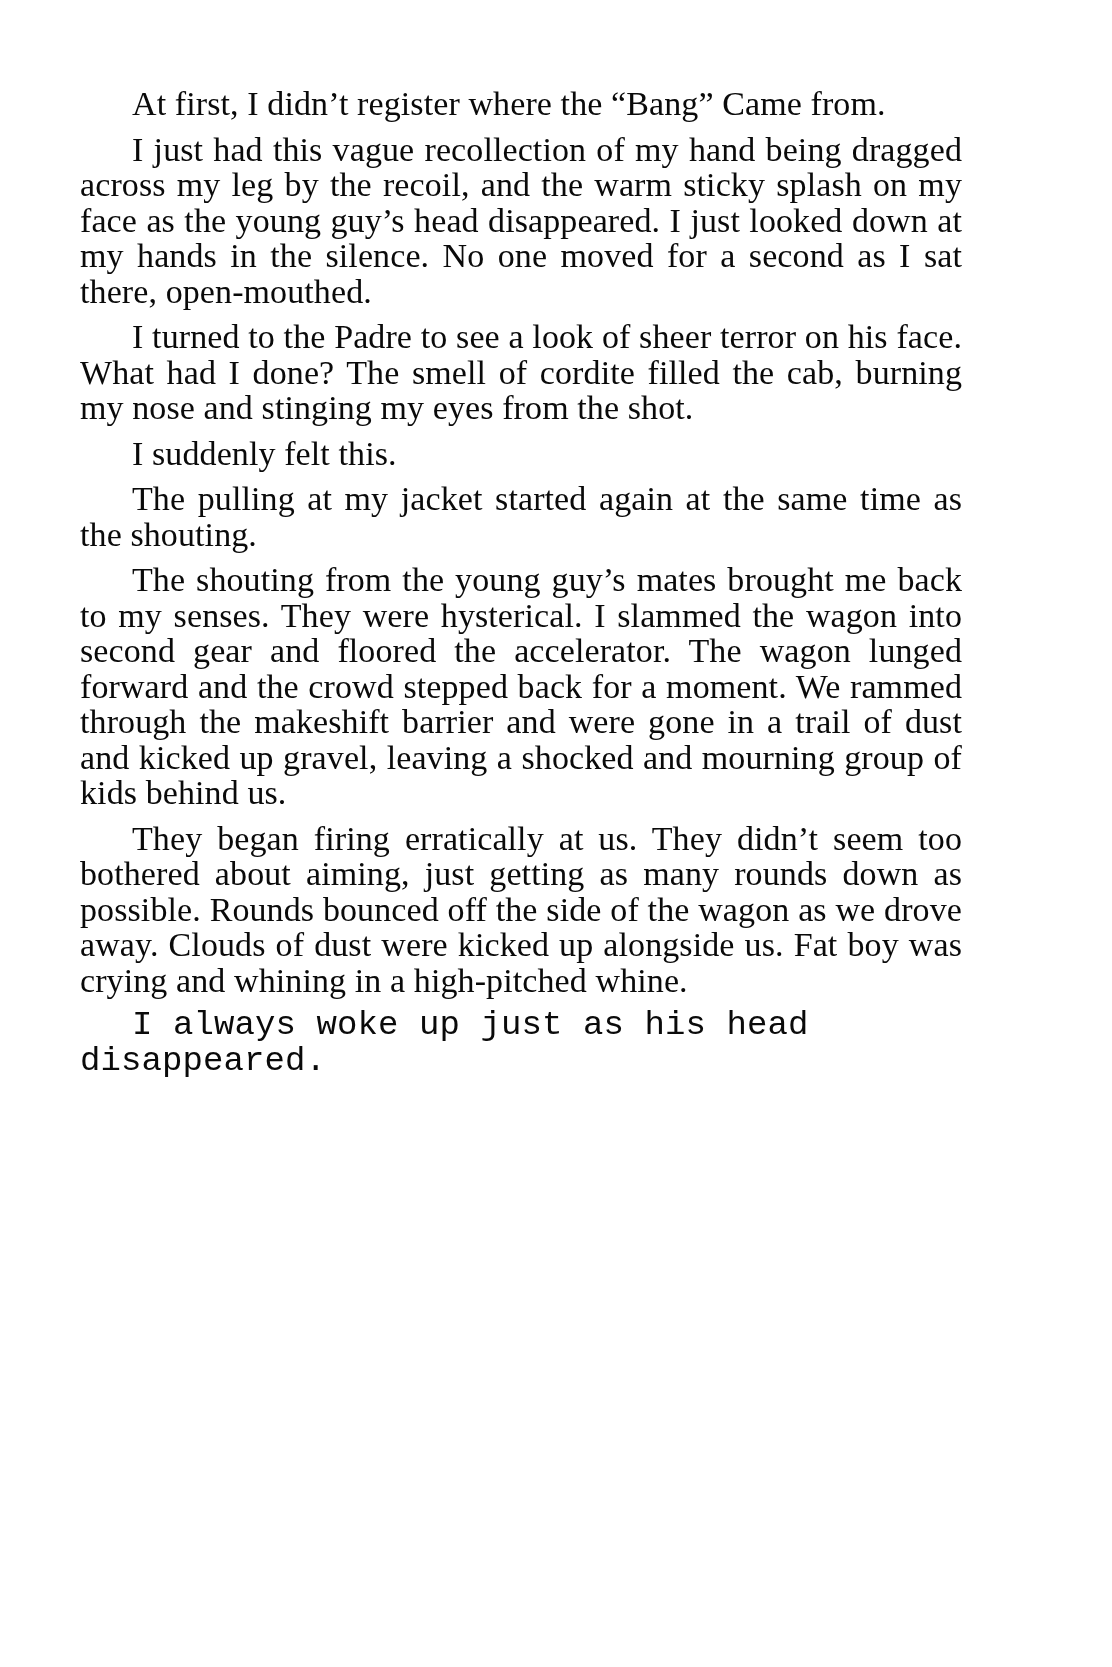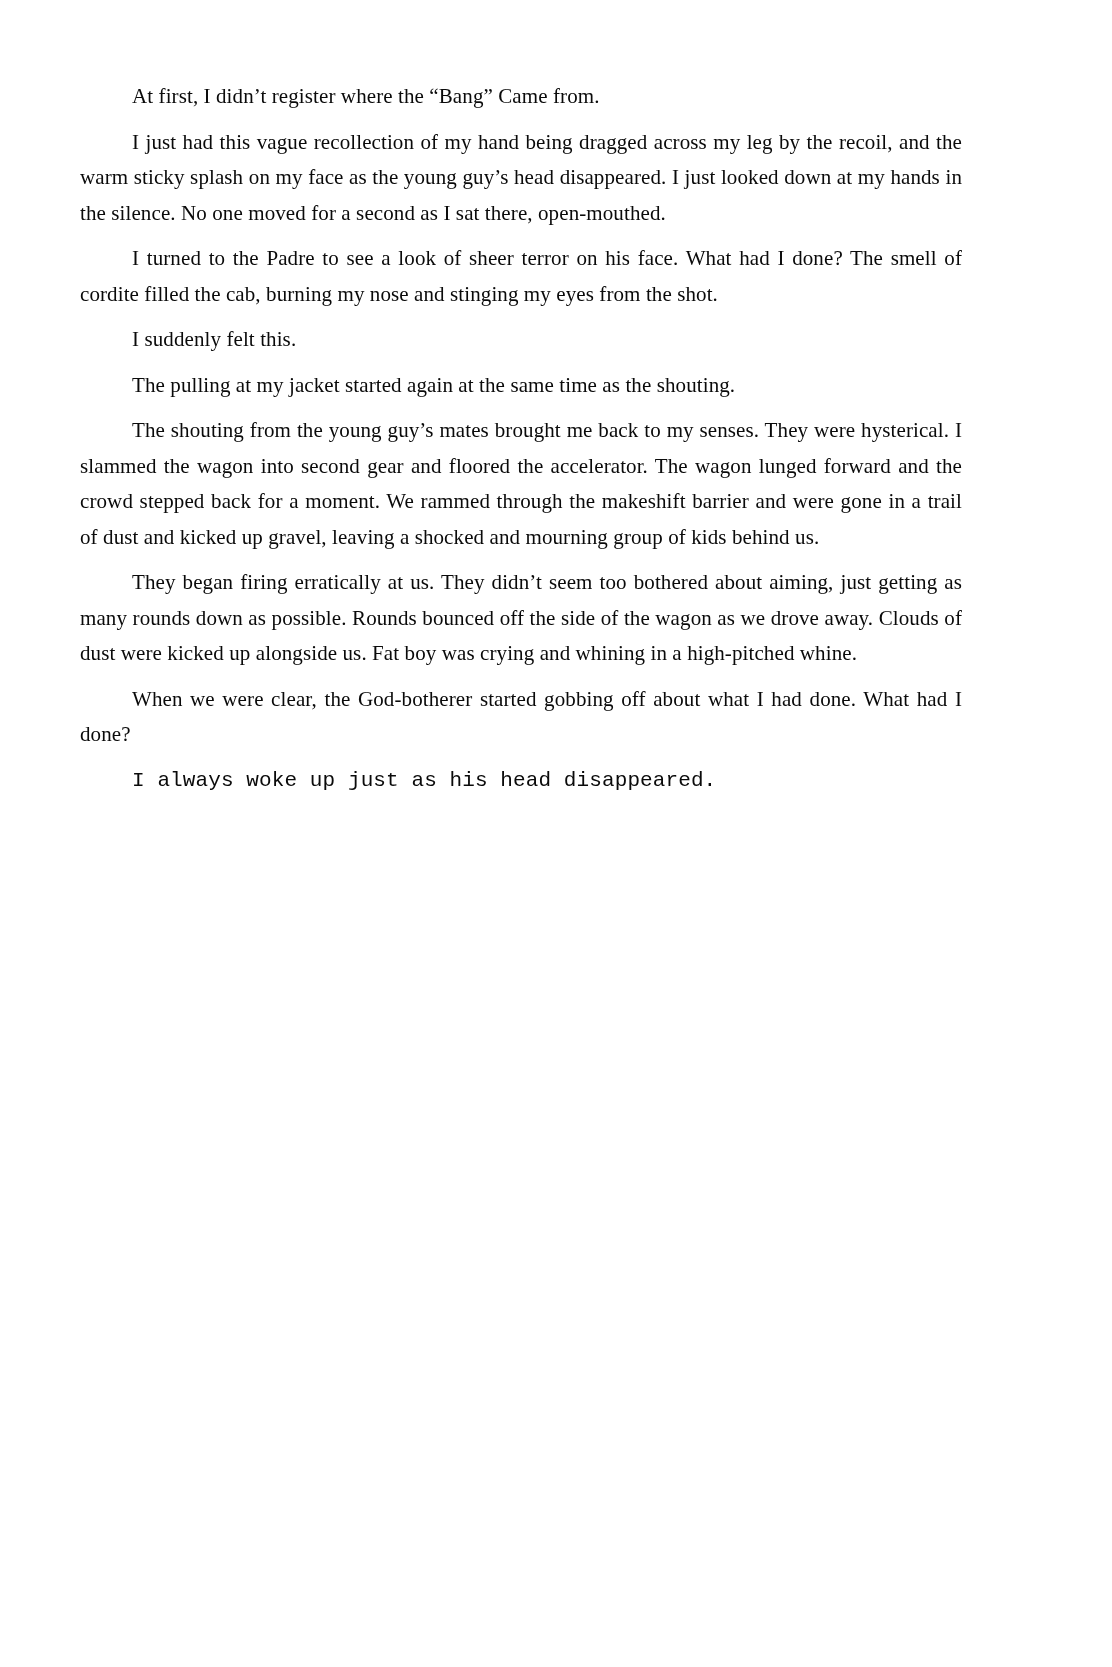--- a/index.html
+++ b/index.html
@@ -15,24 +15,24 @@
     box-sizing: border-box;
     overflow: hidden;
   }
   #text-column {
     position: absolute;
     left: 80px;
     top: 78px;
     width: 882px;
   }
   p.body-paragraph {
-    margin: 1px 0 0 0;
+    margin: 8px 0 0 0;
     padding: 0;
     font-family: "Liberation Serif", "DejaVu Serif", serif;
-    font-size: 21px;
+    font-size: 34px;
     line-height: 35.5px;
     color: #0a0a0a;
     text-align: justify;
     text-justify: inter-word;
     text-indent: 52px;
     -webkit-font-smoothing: antialiased;
     letter-spacing: 0.1px;
   }
   p.body-paragraph + p.body-paragraph {
     margin-top: 10px;
@@ -48,17 +48,16 @@
 <div id="page">
   <div id="text-column">
 
     <p class="body-paragraph">At first, I didn’t register where the “Bang” Came from.</p>
     <p class="body-paragraph">I just had this vague recollection of my hand being dragged across my leg by the recoil, and the warm sticky splash on my face as the young guy’s head disappeared. I just looked down at my hands in the silence. No one moved for a second as I sat there, open-mouthed.</p>
     <p class="body-paragraph">I turned to the Padre to see a look of sheer terror on his face. What had I done? The smell of cordite filled the cab, burning my nose and stinging my eyes from the shot.</p>
     <p class="body-paragraph">I suddenly felt this.</p>
     <p class="body-paragraph">The pulling at my jacket started again at the same time as the shouting.</p>
     <p class="body-paragraph">The shouting from the young guy’s mates brought me back to my senses. They were hysterical. I slammed the wagon into second gear and floored the accelerator. The wagon lunged forward and the crowd stepped back for a moment. We rammed through the makeshift barrier and were gone in a trail of dust and kicked up gravel, leaving a shocked and mourning group of kids behind us.</p>
     <p class="body-paragraph">They began firing erratically at us. They didn’t seem too bothered about aiming, just getting as many rounds down as possible. Rounds bounced off the side of the wagon as we drove away. Clouds of dust were kicked up alongside us. Fat boy was crying and whining in a high-pitched whine.</p>
-    <p class="body-paragraph">When we were clear, the God-botherer started gobbing off about what I had done. What had I done?</p>
     <p class="body-paragraph">I always woke up just as his head disappeared.</p>
 
   </div>
 </div>
 
 </body></html>

